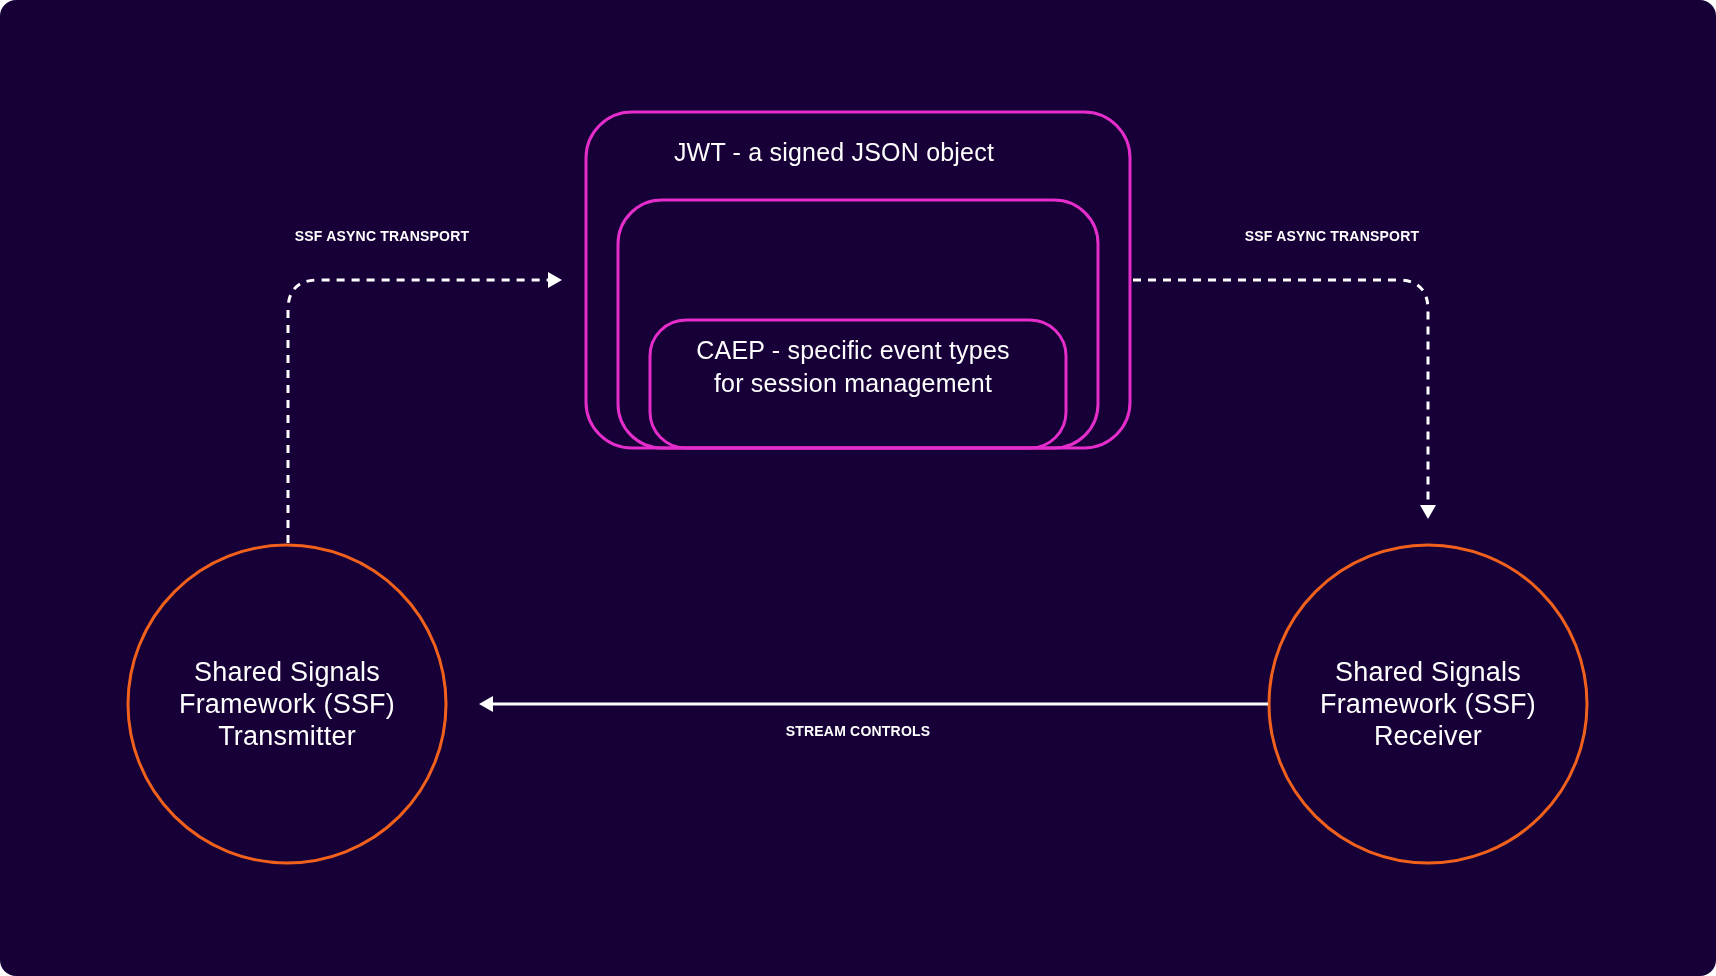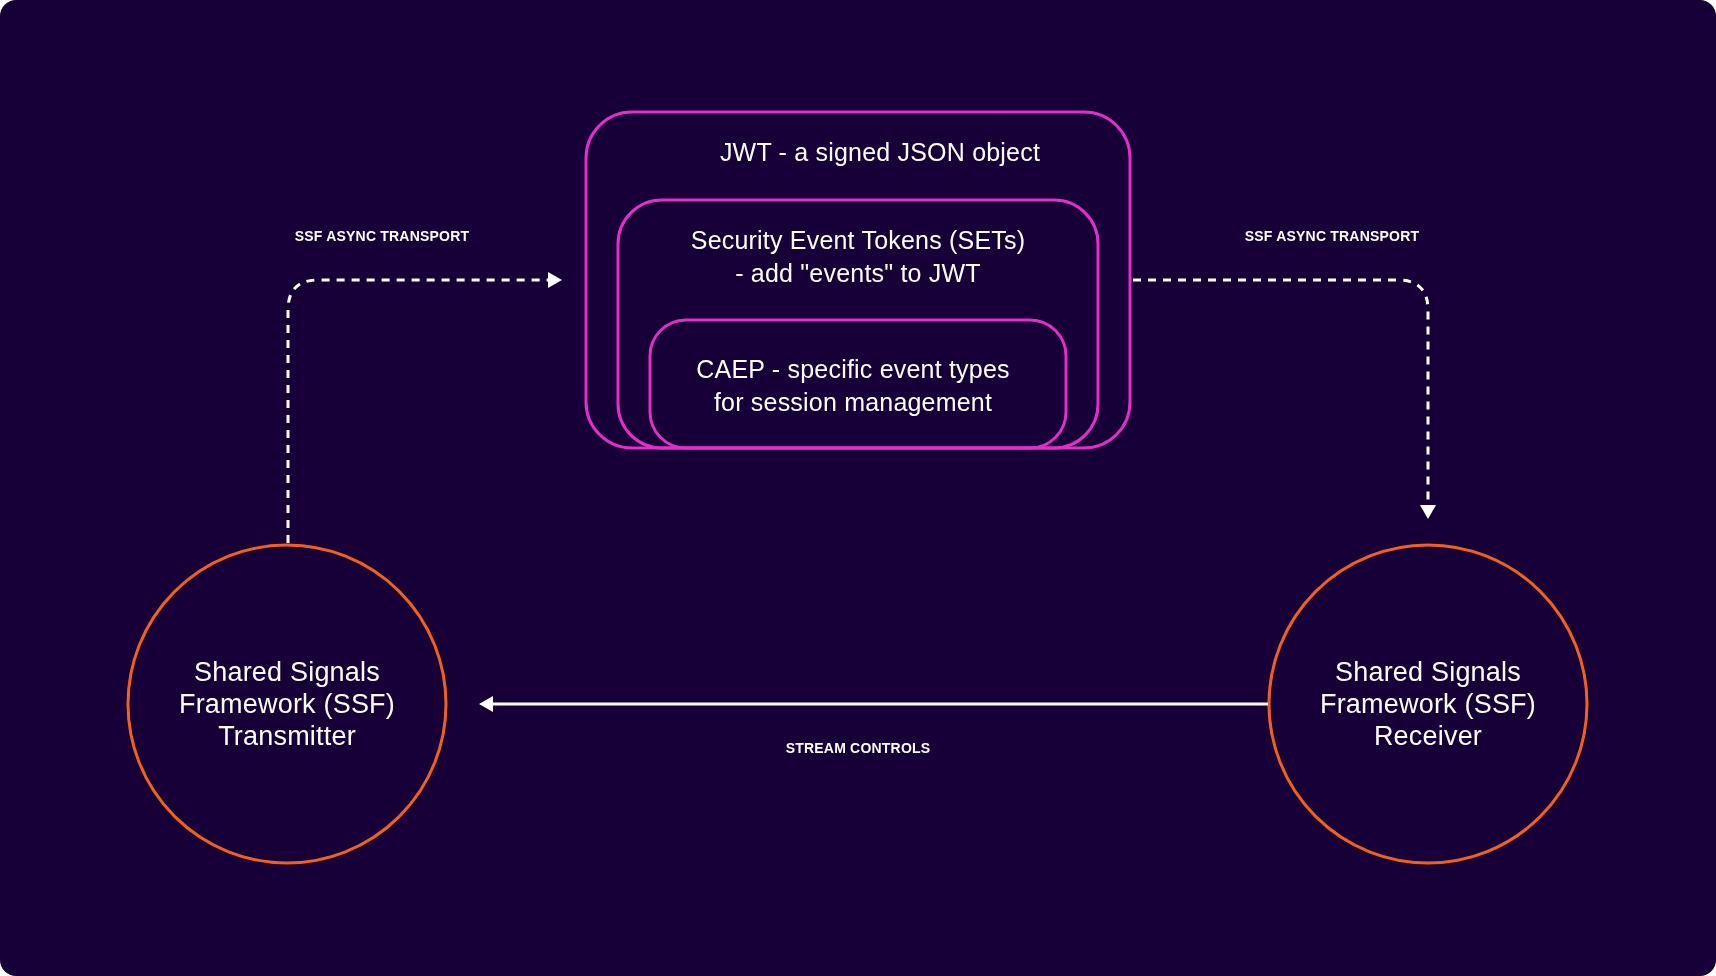--- a/index.html
+++ b/index.html
@@ -66,29 +66,27 @@
     <path d="M 288 543 L 288 310 Q 288 280 318 280 L 548 280" fill="none" stroke="#FFFFFF" stroke-width="3" stroke-dasharray="8 7"></path>
     <polygon points="548,272 562,280 548,288" fill="#FFFFFF"></polygon>
 
     <path d="M 1133 280 L 1398 280 Q 1428 280 1428 310 L 1428 504" fill="none" stroke="#FFFFFF" stroke-width="3" stroke-dasharray="8 7"></path>
     <polygon points="1420,505 1436,505 1428,519" fill="#FFFFFF"></polygon>
 
     <line x1="1268" y1="704" x2="492" y2="704" stroke="#FFFFFF" stroke-width="3"></line>
     <polygon points="493,696 479,704 493,712" fill="#FFFFFF"></polygon>
   </svg>
 
-  <div class="txt box-text" style="left:608px; top:136px; width:544px;">JWT - a signed JSON object</div>
-  <div class="txt box-text" style="left:618px; top:224px; width:480px;">Security Event Tokens (SETs)
-- add "events" to JWT</div>
-  <div class="txt box-text" style="left:650px; top:353px; width:406px;">CAEP - specific event types
+  <div class="txt box-text" style="left:562px; top:136px; width:544px;">JWT - a signed JSON object</div>
+  <div class="txt box-text" style="left:650px; top:334px; width:406px;">CAEP - specific event types
 for session management</div>
 
   <div class="txt label" style="left:202px; top:228px; width:360px;">SSF ASYNC TRANSPORT</div>
   <div class="txt label" style="left:1152px; top:228px; width:360px;">SSF ASYNC TRANSPORT</div>
-  <div class="txt label" style="left:658px; top:740px; width:400px;">STREAM CONTROLS</div>
+  <div class="txt label" style="left:658px; top:723px; width:400px;">STREAM CONTROLS</div>
 
   <div class="txt circle-text" style="left:128px; top:656px; width:318px;">Shared Signals
 Framework (SSF)
 Transmitter</div>
   <div class="txt circle-text" style="left:1269px; top:656px; width:318px;">Shared Signals
 Framework (SSF)
 Receiver</div>
 
 </div>
 

